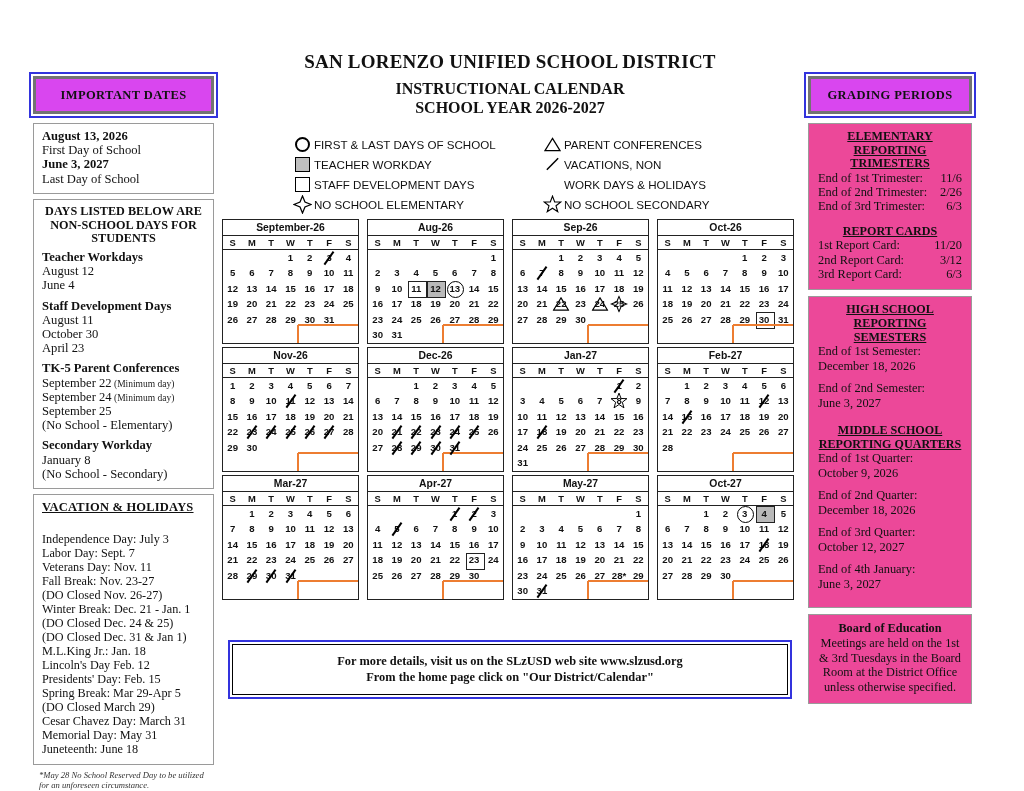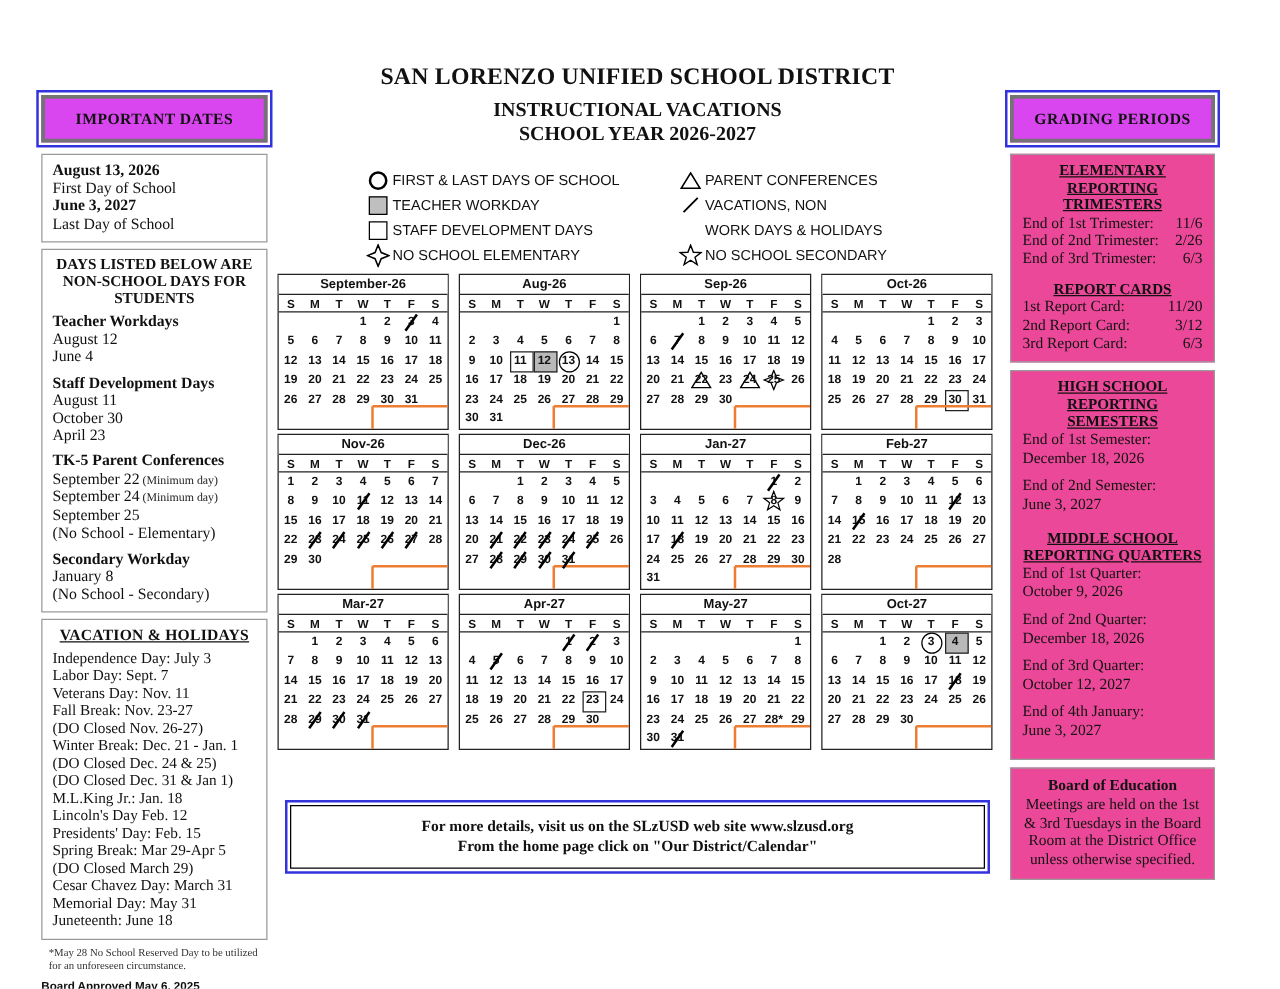--- a/index.html
+++ b/index.html
@@ -40,24 +40,24 @@
 
   .b { font-weight:bold; }
 
   .kv { font-size:12.6px; line-height:1.13; }
 
   .hdr3 { text-align:center; font-weight:bold; font-size:12.2px; line-height:1.12; margin-bottom:4px; }
   .grp { margin-top:6px; }
   .grp:first-child { margin-top:0; }
   .note { font-size:9.5px; color:#222; }
 
-  .vac-title { text-align:center; font-weight:bold; font-size:12.5px; text-decoration:underline; margin-bottom:4px; letter-spacing:.2px; }
+  .vac-title { text-align:left; font-weight:bold; font-size:12.5px; text-decoration:underline; margin-bottom:18px; letter-spacing:.2px; }
   .vac-list div { font-size:12.2px; line-height:1.145; white-space:nowrap; }
 
-  .footnote { font-size:8.6px; line-height:1.22; color:#333; margin-top:4px; padding-left:6px; }
+  .footnote { font-size:8.6px; line-height:1.22; color:#333; margin-top:4px; padding-left:6px;font-style:italic; }
   .approved { font-size:9.3px; font-weight:bold; font-family:"Liberation Sans", sans-serif; margin-top:6px; }
 
   
   .rpanel { border:1px solid #9a9a9a; background:#ec4899; padding:6px 9px 8px; margin-bottom:6px; }
   .rtitle { text-align:center; font-weight:bold; font-size:12.1px; text-decoration:underline; line-height:1.12; }
   .rrow { font-size:12.4px; line-height:1.16; display:flex; justify-content:space-between; }
   .rrow span:last-child { margin-left:6px; }
   .rline { font-size:12.4px; line-height:1.17; }
   .spacer { height:11px; }
   .boe { text-align:center; font-size:12.3px; line-height:1.2; }
@@ -142,21 +142,21 @@
     border:1px solid #000; outline:2px solid #3333dd; outline-offset:2px;
     background:#fff; text-align:center; padding:8px 6px 9px;
   }
   .banner div { font-weight:bold; font-size:12.4px; line-height:1.3; }
 </style>
 </head>
 <body>
 
 <div class="header">
   <div class="h-line1">SAN LORENZO UNIFIED SCHOOL DISTRICT</div>
-  <div class="h-line2">INSTRUCTIONAL VACATIONS</div>
+  <div class="h-line2">INSTRUCTIONAL CALENDAR</div>
   <div class="h-line3">SCHOOL YEAR 2026-2027</div>
 </div>
 
 <div class="col-left">
 
   <div class="fancybox">IMPORTANT DATES</div>
 
   <div class="panel">
     <div class="kv b">August 13, 2026</div>
     <div class="kv">First Day of School</div>

